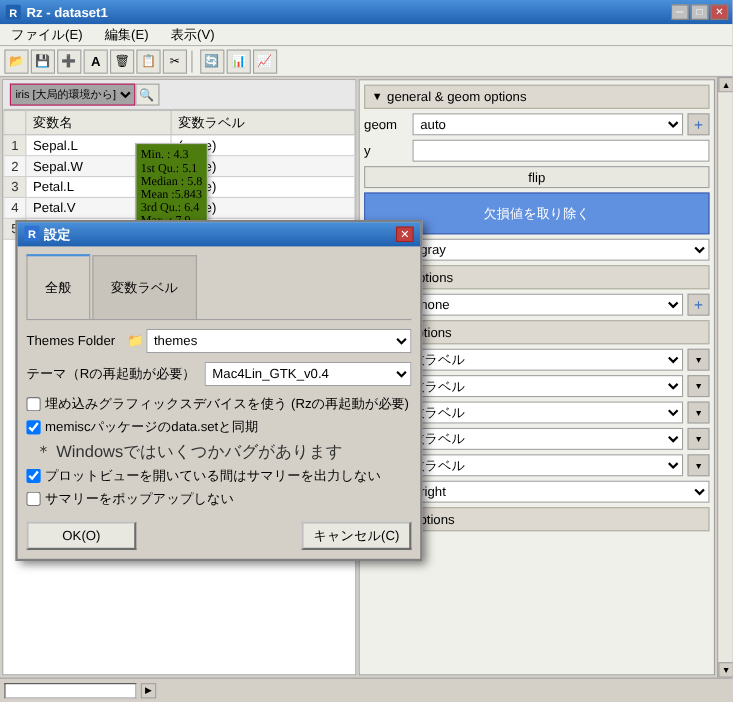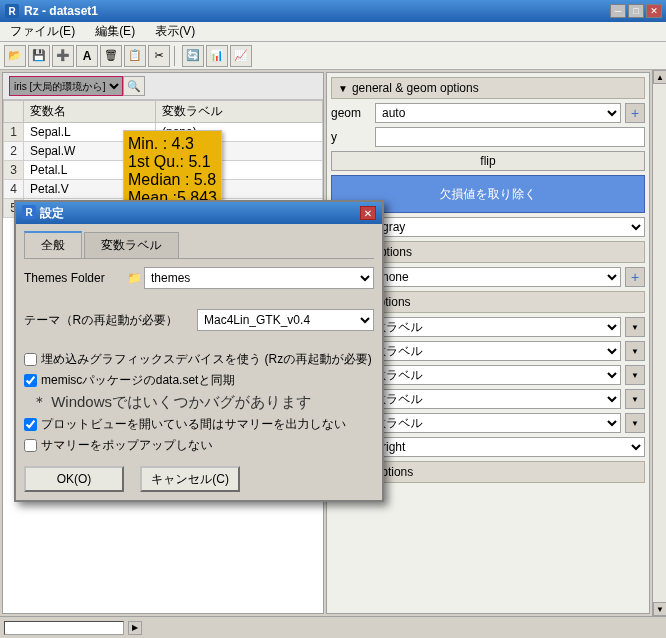--- a/index.html
+++ b/index.html
@@ -150,25 +150,25 @@
       width: 20px;
       border: 1px solid #c0c0c0;
       padding: 2px 4px;
     }
 
     
     .summary-popup {
       position: absolute;
       top: 30px;
       left: 120px;
-      background: #eab308;
+      background: #4d7c0f;
       border: 1px solid #c0c0c0;
       padding: 4px;
-      font-size: 16px;
-      font-family: Liberation Sans, sans-serif;
+      font-size: 11px;
+      font-family: Liberation Serif, serif;
       z-index: 5;
       box-shadow: 2px 2px 4px rgba(0,0,0,0.3);
     }
 
     
     .right-panel {
       flex: 1;
       background: #f0f0ea;
       border: 1px solid #a0a0a0;
       margin: 2px 2px 2px 0;
@@ -306,39 +306,39 @@
     }
 
     
     .tab-bar {
       display: flex;
       gap: 2px;
       margin-bottom: 8px;
       border-bottom: 1px solid #a0a0a0;
     }
     .tab {
-      padding: 4px 16px;
+      padding: 20px 16px;
       background: #c8c4bc;
       border: 1px solid #a0a0a0;
       border-bottom: none;
       cursor: pointer;
       font-size: 12px;
     }
     .tab.active {
       background: #d4d0c8;
       border-top: 2px solid #4a90d9;
       margin-top: -1px;
     }
 
     
     .dlg-form-row {
       display: flex;
       align-items: center;
-      margin-bottom: 20px;
-      gap: 13px;
+      margin-bottom: 8px;
+      gap: 2px;
     }
     .dlg-label {
       font-size: 12px;
       min-width: 90px;
     }
     .dlg-select {
       flex: 1;
       height: 22px;
       border: 1px solid #a0a0a0;
       background: white;
@@ -354,21 +354,21 @@
     }
     .dlg-checkbox-row input[type=checkbox] { margin-top: 2px; }
     .dlg-sub-text {
       font-size: 15px;
       margin-left: 8px;
       color: #333;
       margin-bottom: 4px;
     }
     .dlg-buttons {
       display: flex;
-      justify-content: flex-start;
+      justify-content: space-between;
       gap: 16px;
       margin-top: 12px;
     }
     .dlg-btn {
       width: 100px;
       height: 26px;
       background: #e8e8e0;
       border: 2px outset #c0c0c0;
       cursor: pointer;
       font-size: 12px;

